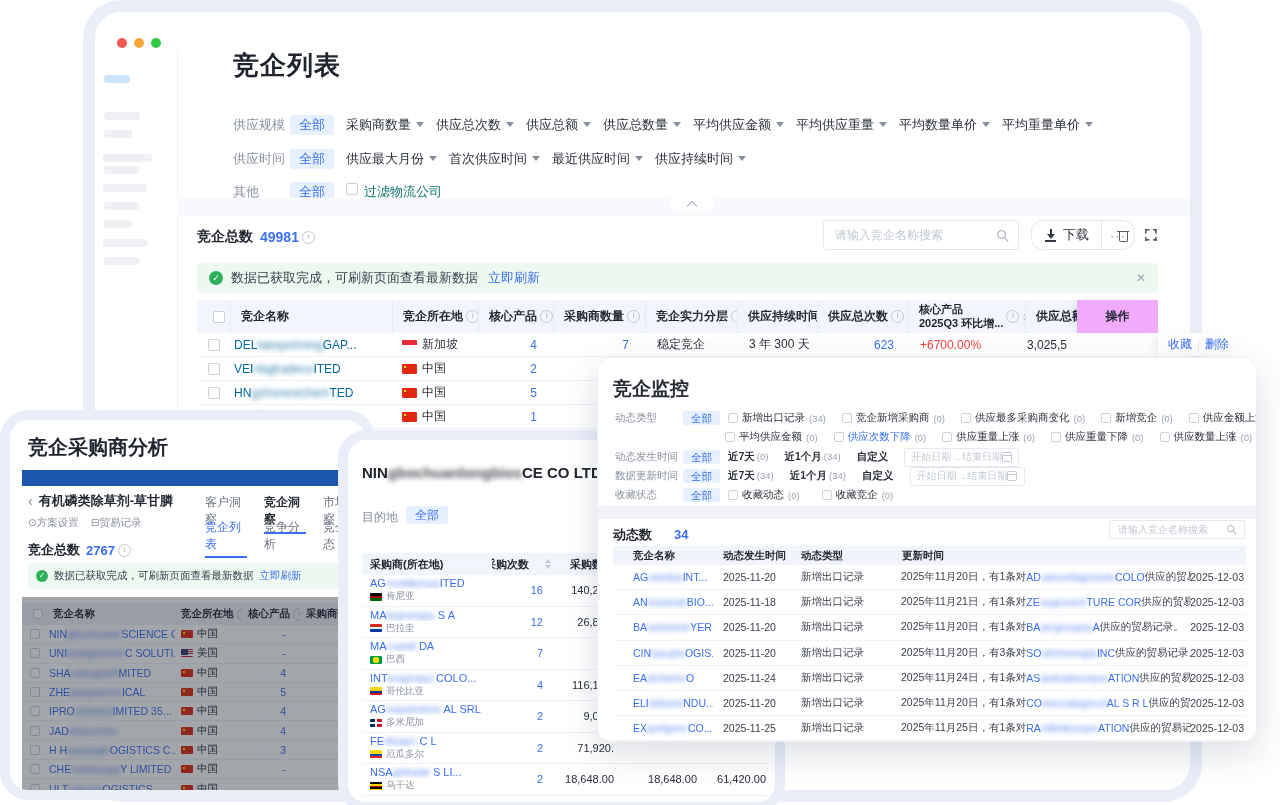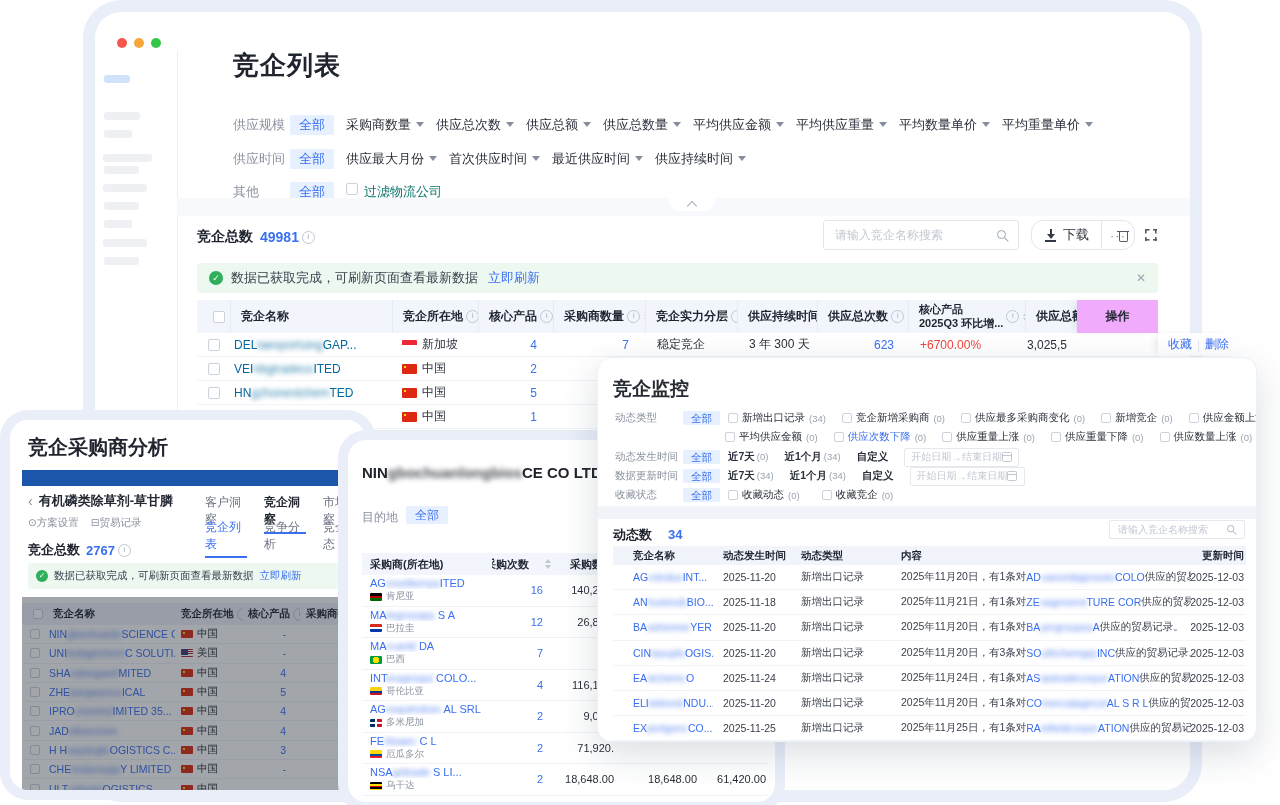--- a/index.html
+++ b/index.html
@@ -162,21 +162,21 @@
   .kitems{display:flex;gap:16px;align-items:center;white-space:nowrap;}
   .chk{display:flex;align-items:center;gap:4px;color:#2a2f3a;font-weight:500;}
   .chk .cnt{color:#9aa3b0;font-size:9.5px;font-weight:normal;}
   .chk-sel{color:#3a6ff0;}
   .kdate{display:flex;align-items:center;gap:16px;white-space:nowrap;}
   .kdate .d{font-weight:600;color:#2a2f3a;}
   .kdate .cnt{color:#9aa3b0;font-size:9.5px;margin-left:2px;font-weight:normal;}
   .krange{width:115px;height:19px;border:1px solid #e5e8ee;border-radius:2px;display:flex;align-items:center;justify-content:space-between;padding:0 6px;box-sizing:border-box;color:#c2c8d2;font-size:10px;}
   .kw-strip{left:0;top:148px;width:100%;height:13px;background:#f1f3f8;}
   .kw-count{left:15px;top:168px;font-size:13px;font-weight:bold;color:#21252e;}
-  .kw-count .val{color:#3a6ff0;margin-left:16px;}
+  .kw-count .val{color:#3a6ff0;margin-left:22px;}
   .kw-search{left:511px;top:162px;width:136px;height:19px;border:1px solid #e5e8ee;border-radius:2px;display:flex;align-items:center;padding:0 6px;box-sizing:border-box;}
   .kw-search input{flex:1;font-size:10px;min-width:0;}
   .kw-search .icon-search{transform:scale(.8);}
   .kw-table{left:15px;top:188px;width:633px;font-size:10.5px;}
   .khead{display:flex;height:19px;background:#f1f4fb;align-items:center;font-weight:bold;color:#1f2430;}
   .khead .hc{box-sizing:border-box;overflow:hidden;white-space:nowrap;}
   .krow{display:flex;height:24.2px;align-items:center;border-bottom:1px solid #f1f3f7;color:#3b404c;}
   .k-name{width:100px;padding-left:20px;color:#3a6ff0;}
   .k-date{width:78px;padding-left:10px;}
   .k-type{width:100px;padding-left:10px;}
@@ -879,21 +879,20 @@
     <div class="abs kw-search">
       <input type="text" placeholder="请输入竞企名称搜索" style="">
       <span class="icon-search"></span>
     </div>
 
     <div class="abs kw-table">
       <div class="khead">
         <span class="hc k-name" style="color:#1f2430;">竞企名称</span>
         <span class="hc k-date">动态发生时间</span>
         <span class="hc k-type">动态类型</span>
-        <span class="hc k-content">内容</span>
         <span class="hc k-upd" style="display:flex;justify-content:flex-end;">更新时间</span>
       </div>
       <div>
 
       <div class="krow">
           <span class="cell k-name">
               <span>AG</span>
               <span class="blurred">roindus</span>
               <span> INT...</span>
             </span>

